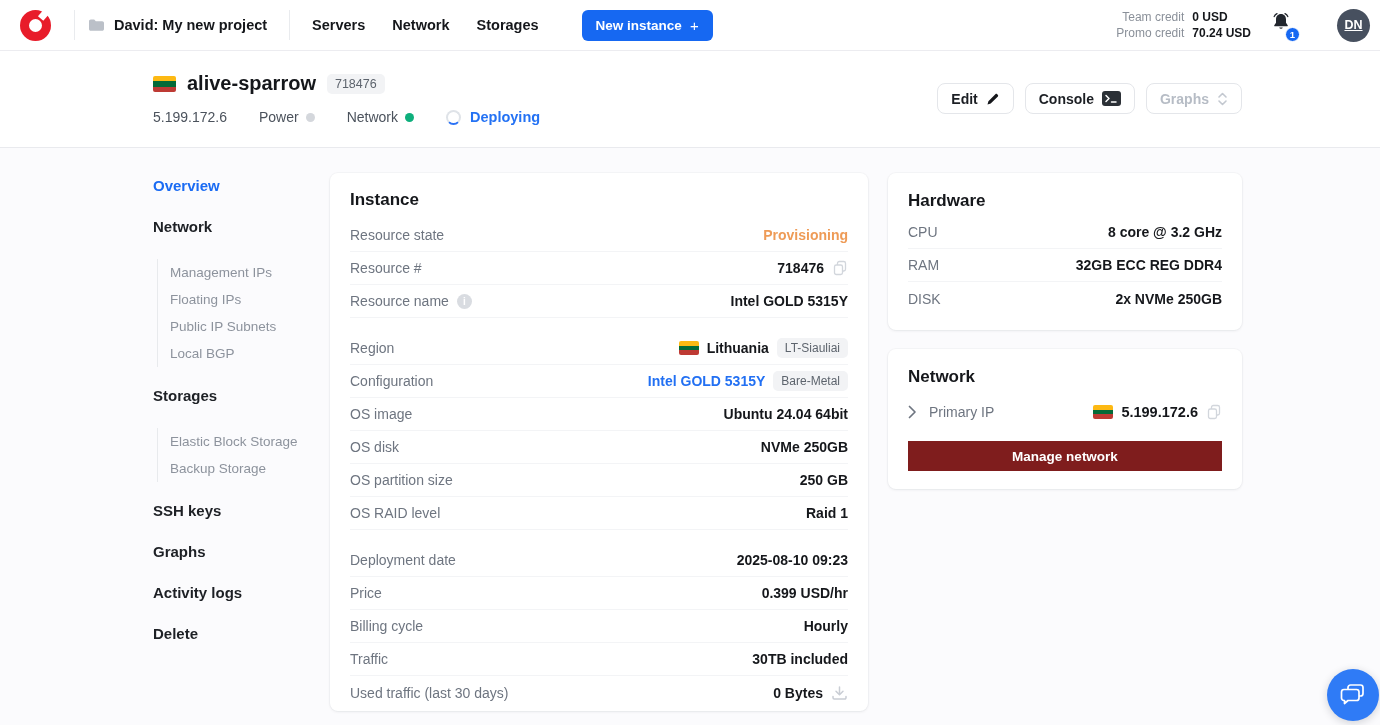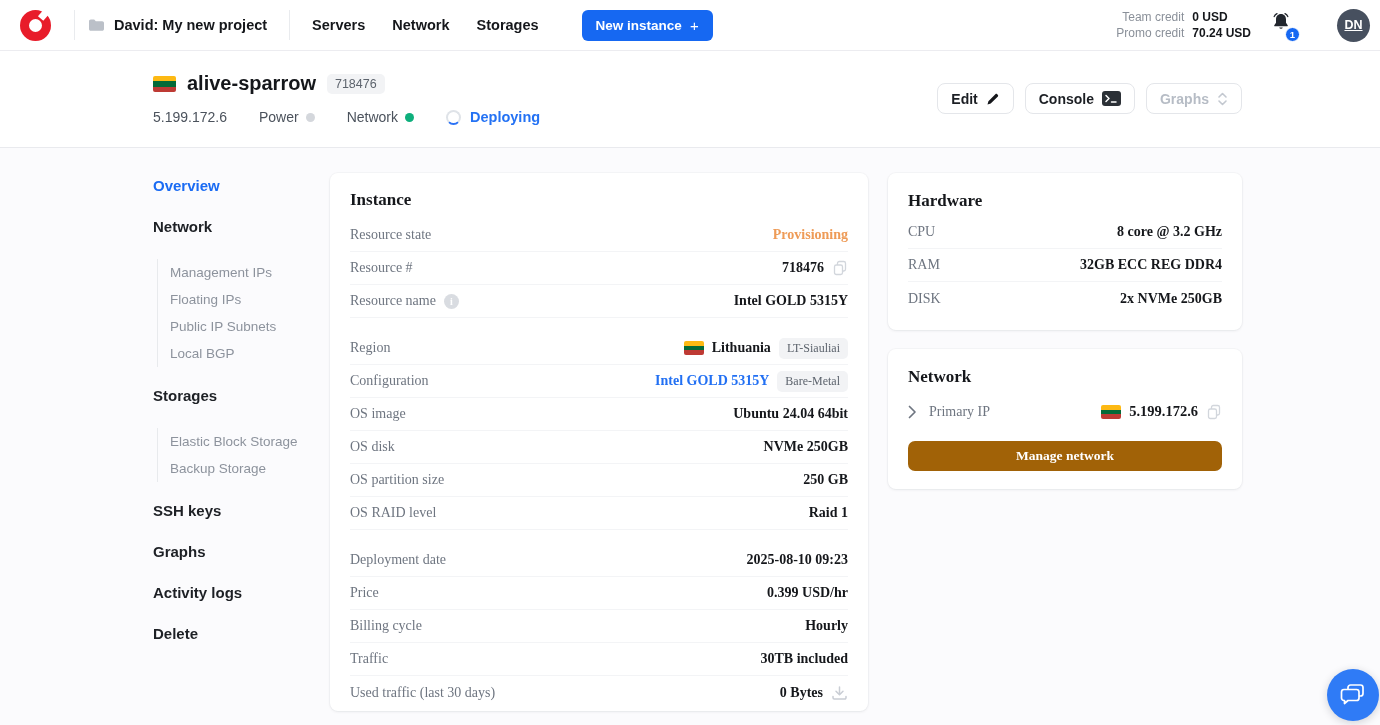--- a/index.html
+++ b/index.html
@@ -84,21 +84,20 @@
   .sidebar { width:177px; flex:none; padding-top:4px; }
   .side-item { font-size:15px; font-weight:700; color:#1d2025; margin-bottom:24px; cursor:pointer; }
   .side-item.active { color:#1a6bf3; }
   .side-sub { border-left:1px solid #e8eaed; margin:14px 0 20px 4px; padding-left:12px; }
   .side-subitem { font-size:13.5px; color:#8d939d; font-weight:400; padding:6px 0; cursor:pointer; }
 
   
   .card {
     background:#fff; border-radius:8px;
     box-shadow:0 1px 3px rgba(16,24,40,.07), 0 0 0 1px rgba(16,24,40,.025);
-    font-family:Liberation Serif, serif;
   }
   .card-title { font-size:17px; font-weight:800; color:#15171b; }
 
   .instance-card { width:538px; flex:none; padding:17px 20px 2px; margin-right:20px; }
   .instance-card .card-title { margin-bottom:9px; }
   .row-group { }
   .row-group + .row-group { margin-top:14px; }
   .irow {
     height:33px; display:flex; align-items:center; justify-content:space-between;
     border-bottom:1px solid #f3f4f6;
@@ -117,22 +116,22 @@
 
   .right-col { width:354px; flex:none; }
   .hardware-card { padding:18px 20px 15px; }
   .hardware-card .card-title { margin-bottom:5px; }
   .network-card { margin-top:19px; padding:18px 20px 18px; }
   .network-card .card-title { margin-bottom:8px; }
   .net-row { display:flex; align-items:center; justify-content:space-between; height:33px; cursor:pointer; }
   .net-row-left { display:flex; align-items:center; gap:12px; font-size:14px; color:#6e7580; }
   .net-row-right { display:flex; align-items:center; gap:8px; font-size:14.5px; font-weight:700; color:#15171b; }
   .btn-manage {
-    margin-top:13px; width:100%; height:30px; background:#a16207; color:#fff; border:none;
-    border-radius:7px; font-family:inherit; font-size:13.5px; font-weight:700; cursor:pointer;
+    margin-top:13px; width:100%; height:30px; background:#7f1d1d; color:#fff; border:none;
+    border-radius:0; font-family:inherit; font-size:13.5px; font-weight:700; cursor:pointer;
   }
 
   
   .chat-fab {
     position:absolute; right:1px; bottom:4px; width:52px; height:52px; border-radius:50%;
     background:#2f7bf6; display:flex; align-items:center; justify-content:center; cursor:pointer;
     box-shadow:0 2px 8px rgba(16,24,40,.18);
   }
 </style>
 </head>

